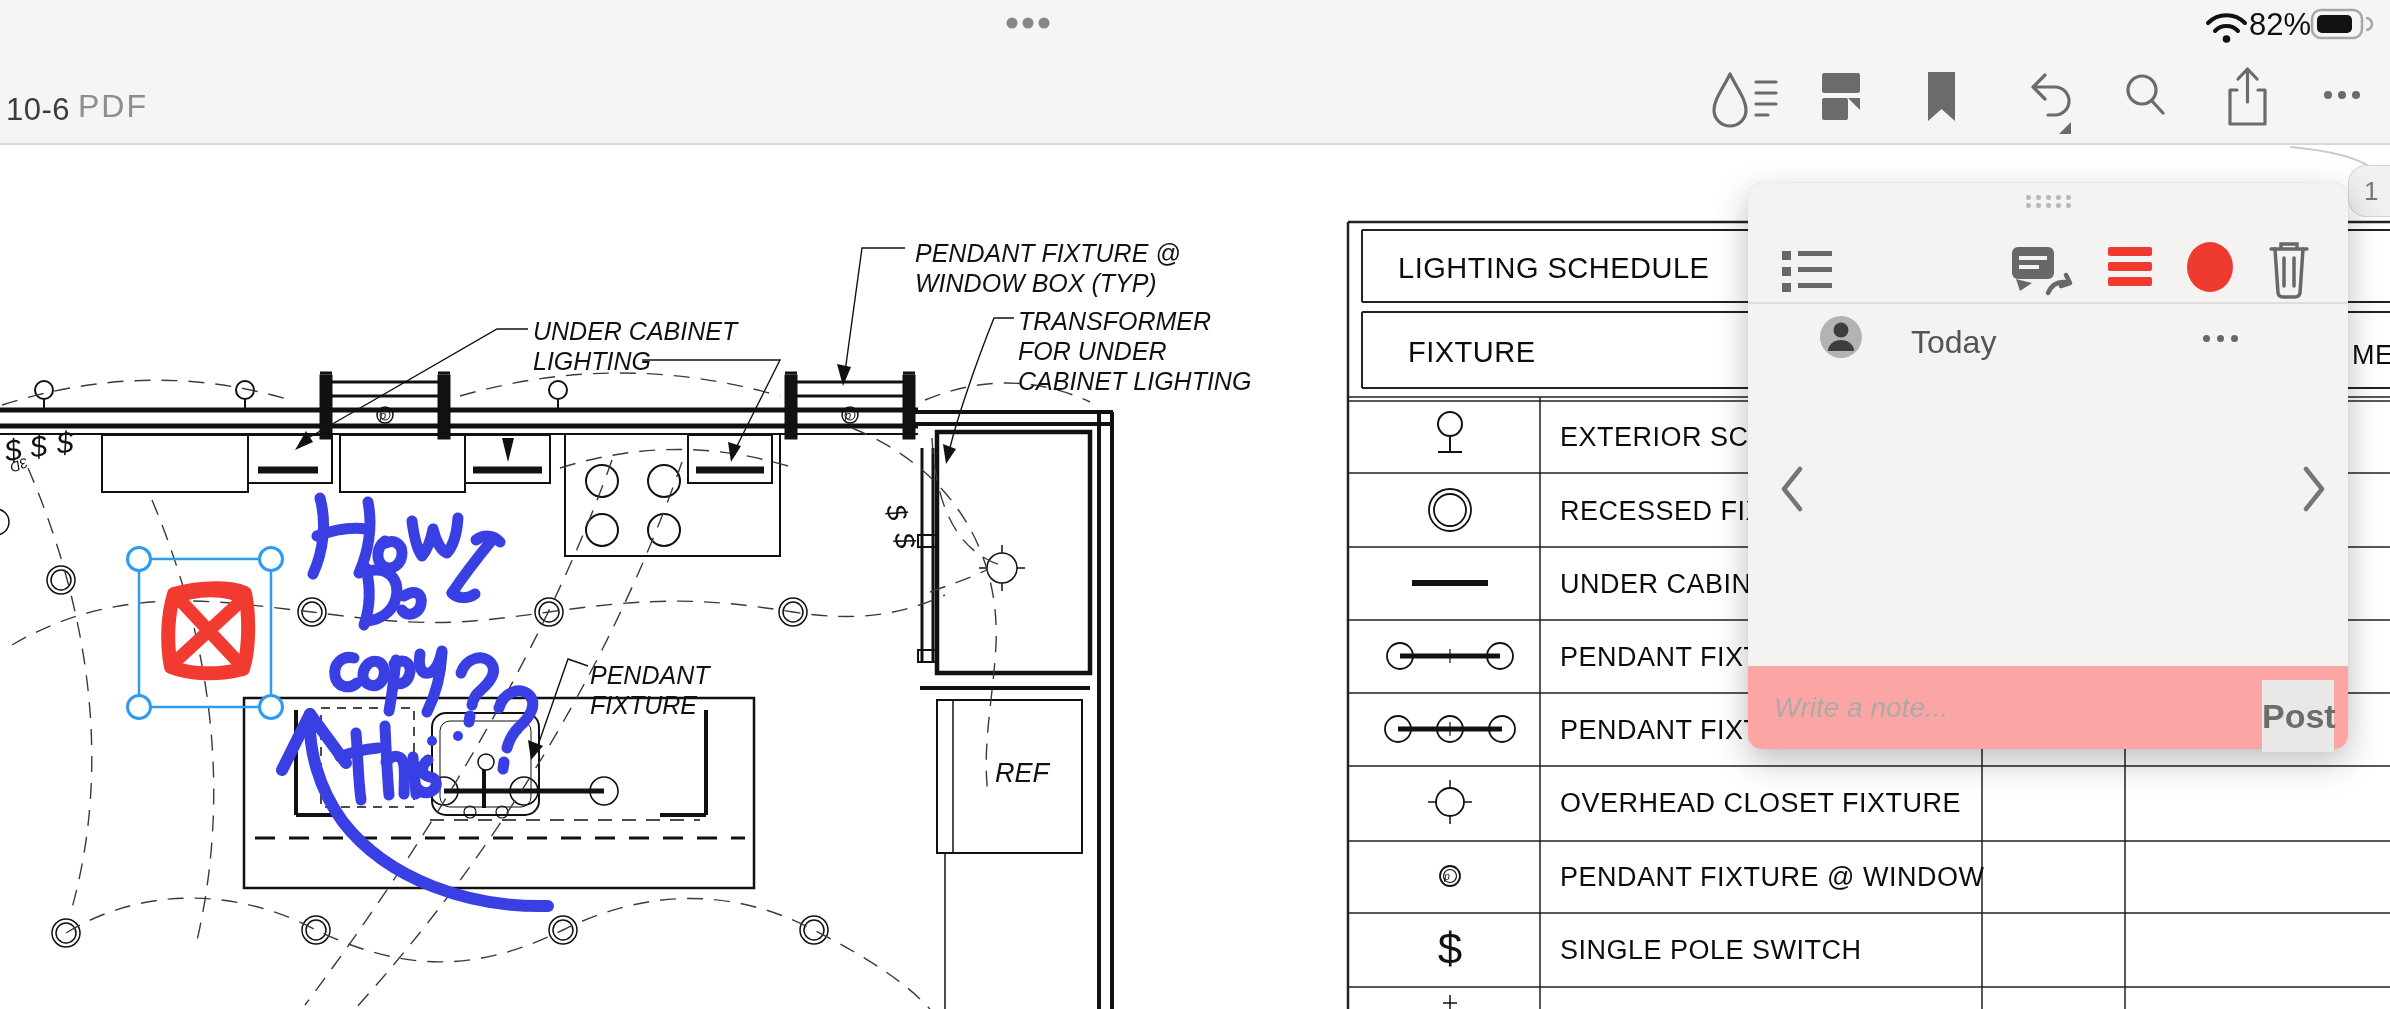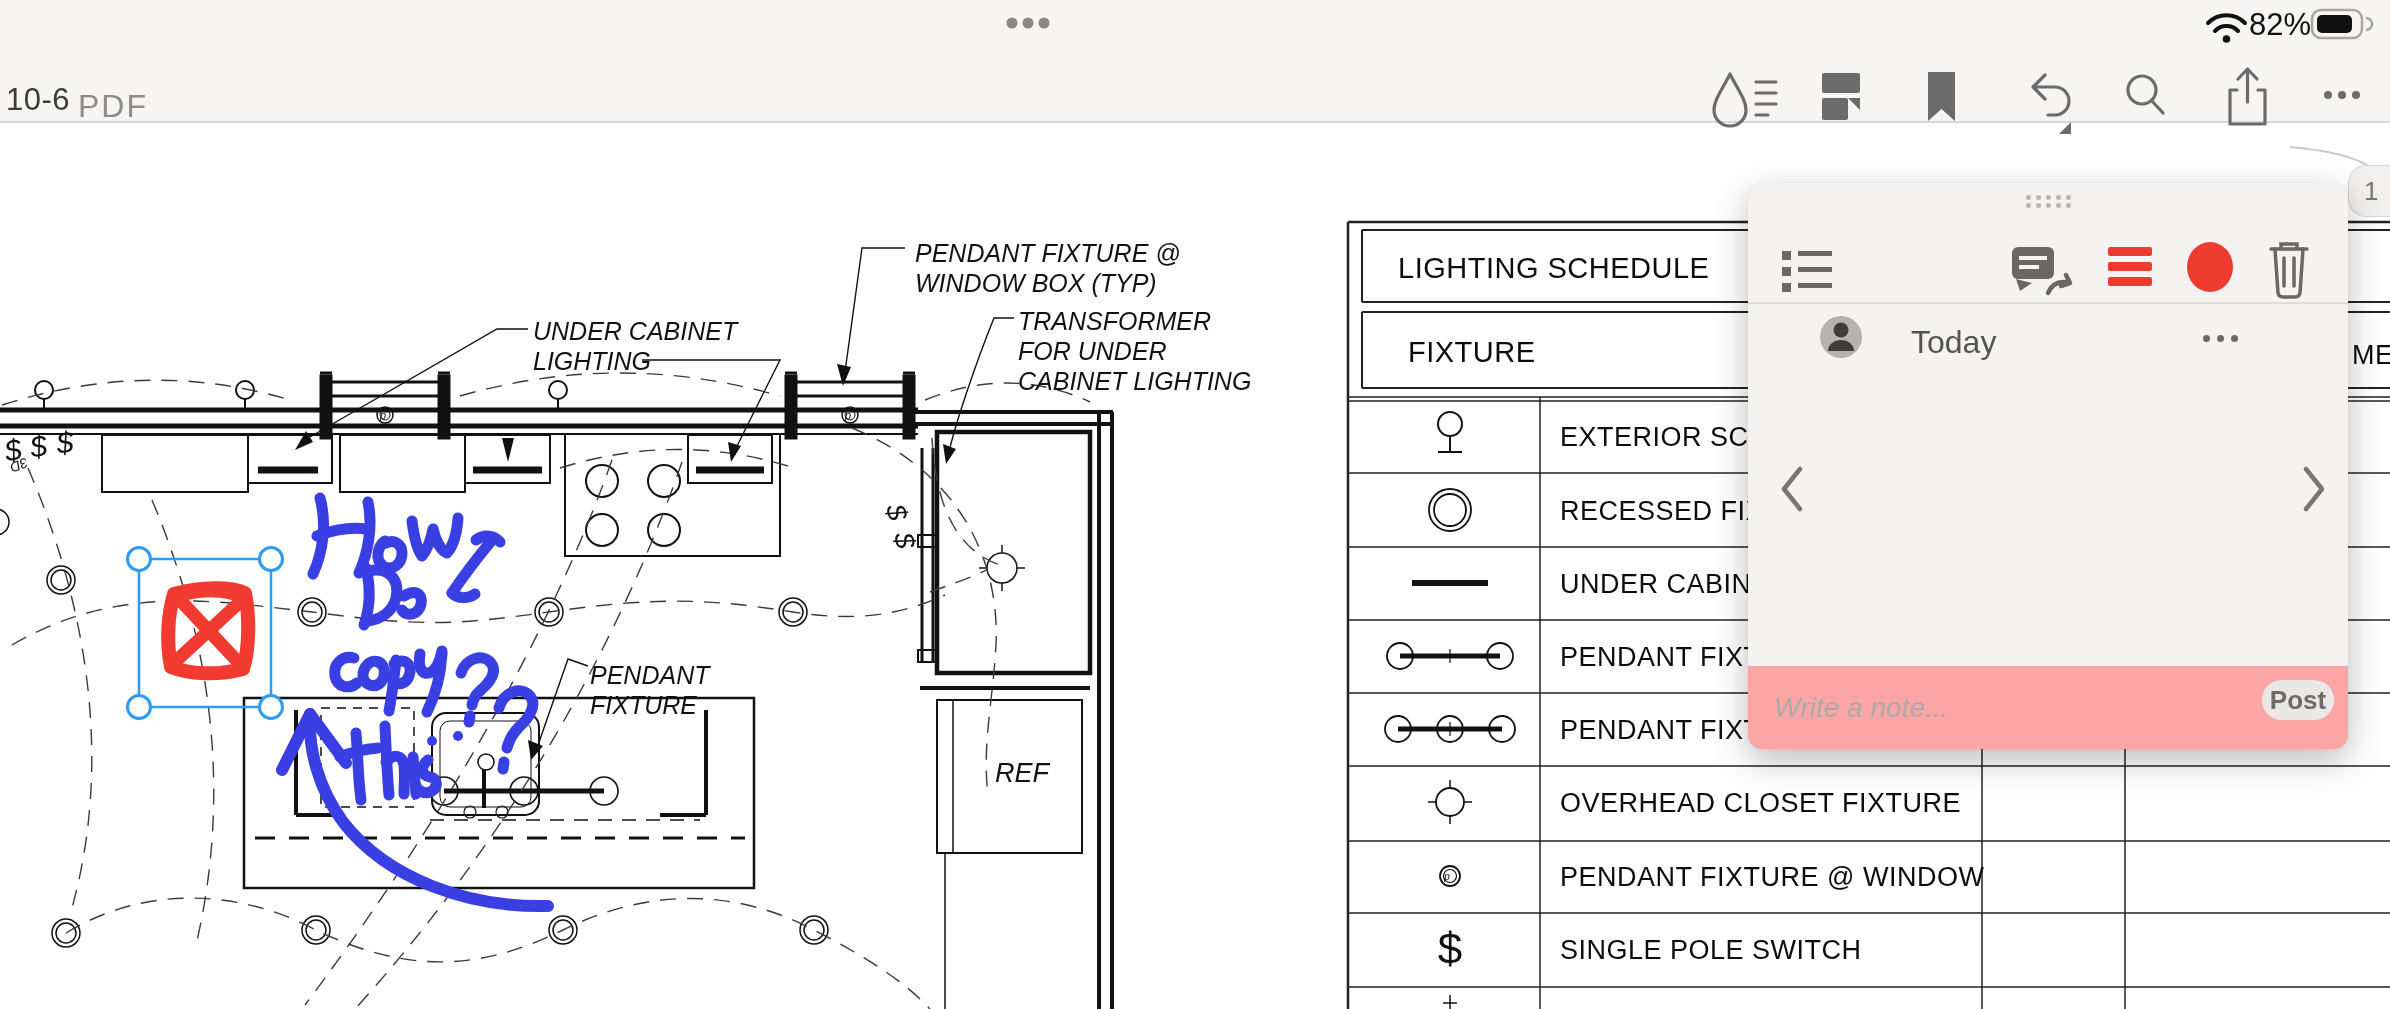--- a/index.html
+++ b/index.html
@@ -1,43 +1,43 @@
 <!DOCTYPE html>
 <html><head>
 <meta charset="utf-8">
 <style>
   * { margin:0; padding:0; box-sizing:border-box; }
   html,body { width:2390px; height:1009px; overflow:hidden; background:#fff;
     font-family:"Liberation Sans", sans-serif; }
-  .chrome { position:absolute; left:0; top:0; width:2390px; height:123px;
+  .chrome { position:absolute; left:0; top:0; width:2390px; height:145px;
     background:#F6F5F4; border-bottom:2px solid #D8D6D4; z-index:5; }
   .doc { position:absolute; left:0; top:145px; width:2390px; height:864px; background:#fff; }
-  .title { position:absolute; left:6px; top:82px; font-size:31px; color:#3E3C3A; letter-spacing:.5px; }
+  .title { position:absolute; left:6px; top:92px; font-size:31px; color:#3E3C3A; letter-spacing:.5px; }
   .pdf-badge { position:absolute; left:78px; top:88px; font-size:32px; color:#8F8D8B; letter-spacing:2px;text-align:center; }
   svg text { font-family:"Liberation Sans", sans-serif; }
   .cad { font-style:italic; fill:#111; }
   .sched { fill:#0c0c0c; letter-spacing:.5px; }
   
   .panel { position:absolute; left:1748px; top:183px; width:600px; height:566px;
     background:#F4F3F1; border-radius:14px; z-index:10;
     box-shadow:0 12px 34px rgba(0,0,0,.26), 0 0 1px rgba(0,0,0,.2); }
   .drag-dots { position:absolute; left:278px; top:12px; width:46px; height:12px; }
   .drag-dots i { position:absolute; width:4.5px; height:4.5px; border-radius:50%; background:#B9B7B5; }
   .pt-divider { position:absolute; left:0; top:119px; width:100%; height:1.5px; background:#DFDDDB; }
   .today-label { position:absolute; left:163px; top:141px; font-size:32px; color:#565452; }
   .row-dots { position:absolute; left:455px; top:152px; width:46px; height:8px; }
   .row-dots i { position:absolute; top:0; width:7px; height:7px; border-radius:50%; background:#6A6866; }
   .note-bar { position:absolute; left:0; top:483px; width:600px; height:83px;
     background:#fca5a5; border-radius:0 0 14px 14px; }
   .note-input { position:absolute; left:26px; top:18px; width:430px; height:48px; border:none;
     outline:none; font-size:28px; font-style:italic; color:#444; background:transparent;
     font-family:"Liberation Sans", sans-serif; }
   .note-input::placeholder { color:#ACAAA8; font-style:italic; }
-  .post-btn { position:absolute; left:514px; top:14px; width:72px; height:40px;
-    background:#EAE8E6; border:none; border-radius:22px; font-size:26px; font-weight:bold;
+  .post-btn { position:absolute; left:514px; top:14px; width:72px; height:72px;
+    background:#EAE8E6; border:none; border-radius:0; font-size:34px; font-weight:bold;
     color:#6E6C6A; font-family:"Liberation Sans", sans-serif; cursor:pointer; }
   .page-tab { position:absolute; left:2348px; top:165px; width:42px; height:52px; z-index:6;
     background:#F1F0EE; border:1.5px solid #D7D5D3; border-right:none;
     border-radius:18px 0 0 18px; color:#7A7876; font-size:26px; line-height:50px;
     padding-left:15px; }
 </style>
 </head>
 <body>
 
 <div class="doc">

